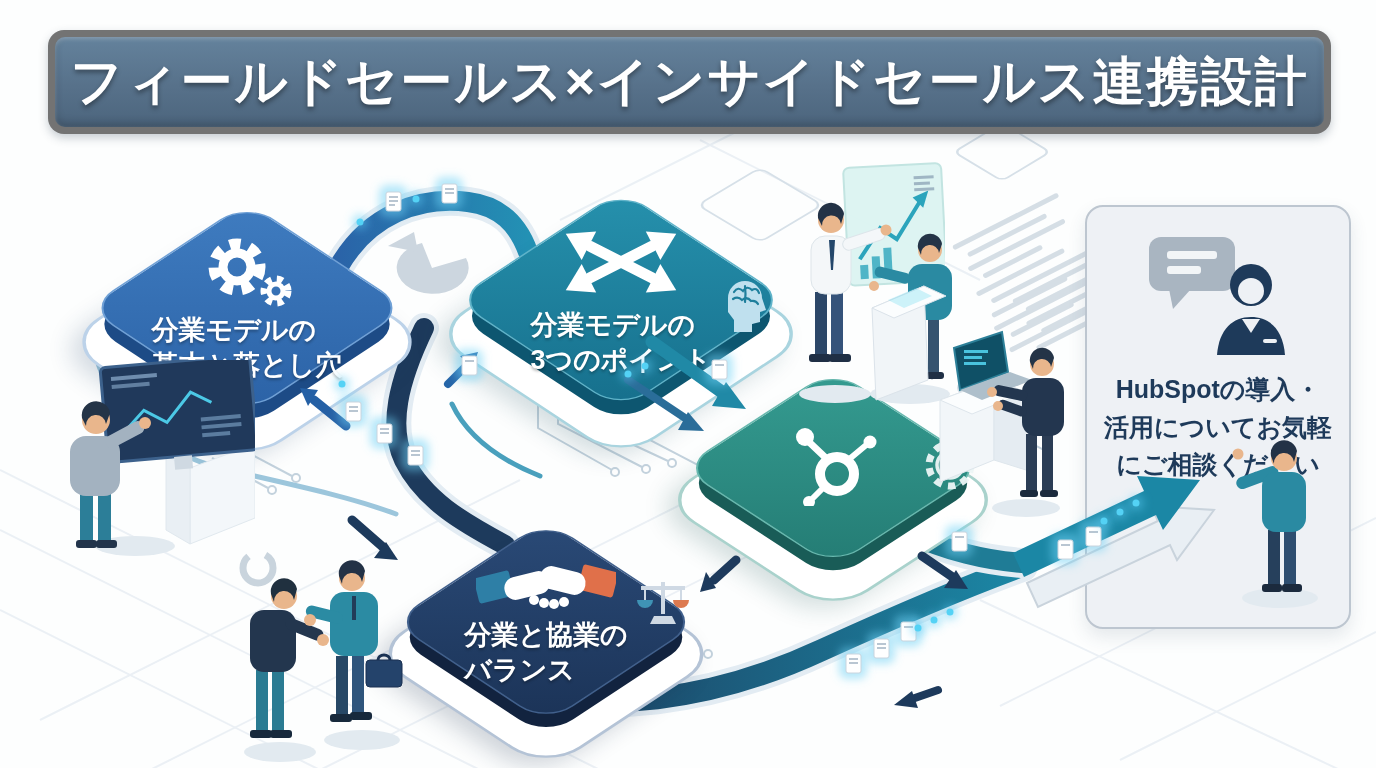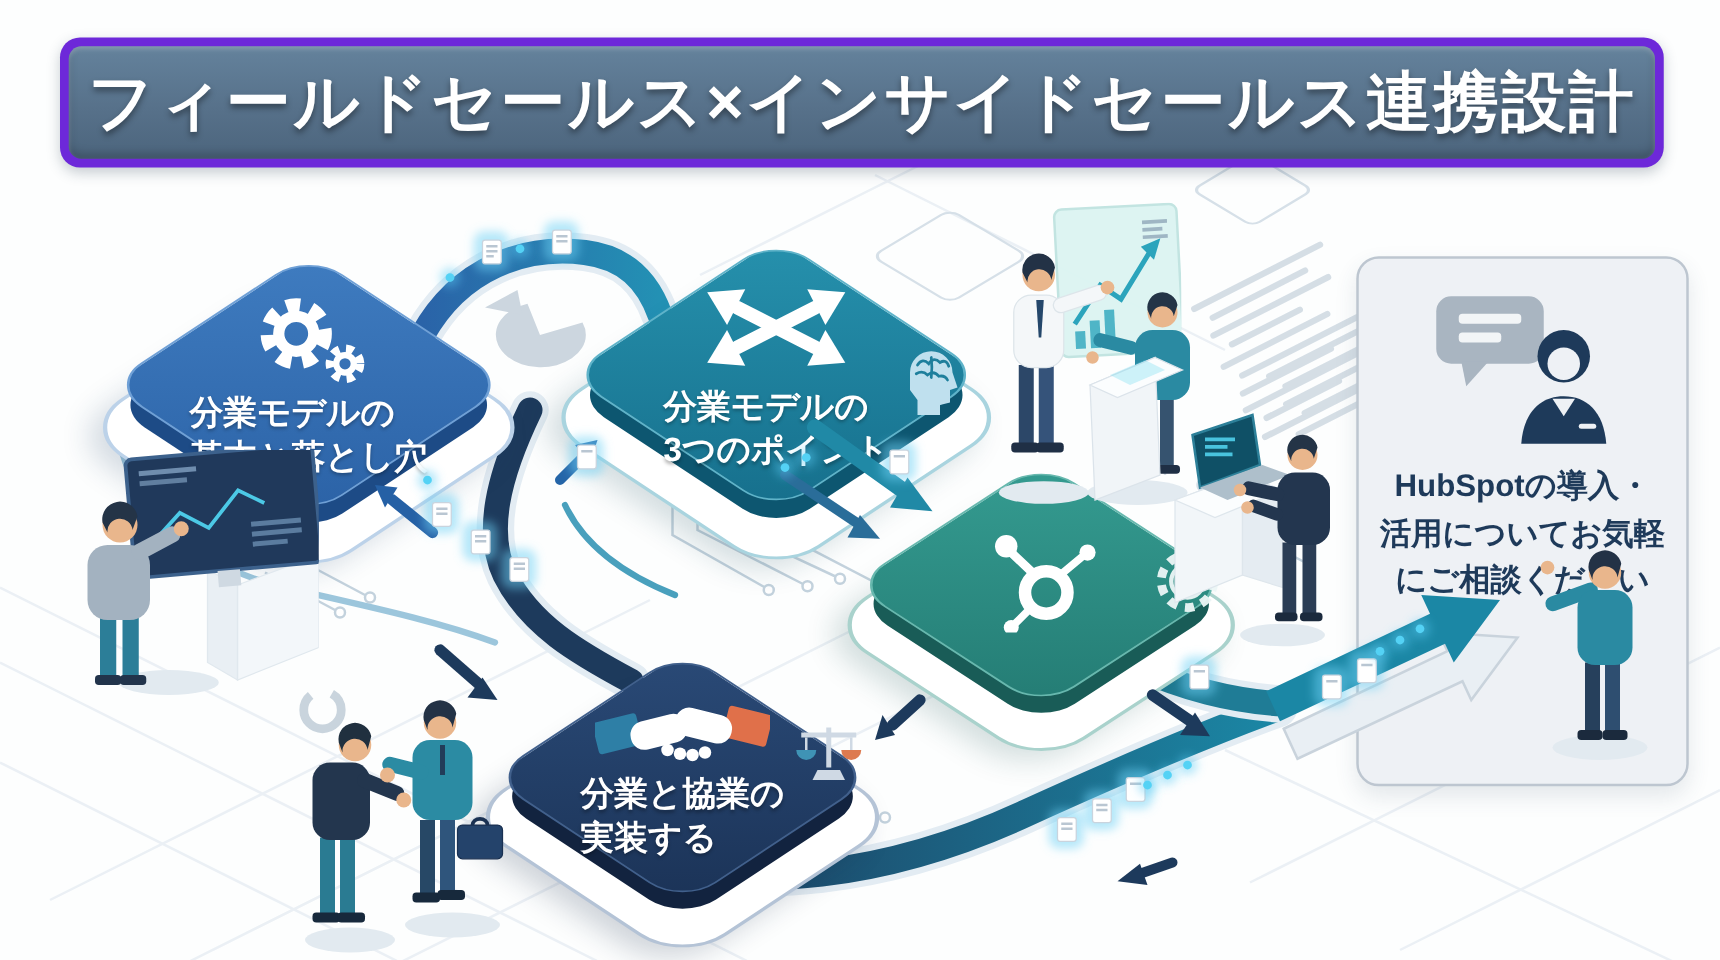--- a/index.html
+++ b/index.html
@@ -2,21 +2,21 @@
 <html><head>
 <meta charset="utf-8">
 <style>
   html,body{margin:0;padding:0;background:#ffffff;}
   #stage{position:relative;width:1376px;height:768px;margin:0 auto;overflow:hidden;
          background:#fdfefe;font-family:"Liberation Sans","DejaVu Sans",sans-serif;}
   svg{display:block;}
   .abs{position:absolute;}
   
   .banner{position:absolute;left:48px;top:30px;width:1283px;height:104px;
-          background:#6d28d9;border-radius:16px;padding:7px;box-sizing:border-box;
+          background:#737373;border-radius:16px;padding:7px;box-sizing:border-box;
           box-shadow:0 4px 10px rgba(40,60,80,.25);z-index:7;}
   .banner-inner{width:100%;height:100%;border-radius:10px;
           background:linear-gradient(180deg,#64829c 0%,#57718a 55%,#4c657d 100%);
           display:flex;align-items:center;justify-content:center;
           box-shadow:inset 0 2px 4px rgba(255,255,255,.25), inset 0 -4px 8px rgba(0,0,0,.2);}
   .banner-text{color:#fff;font-size:52px;font-weight:bold;letter-spacing:2px;
           text-shadow:0 3px 5px rgba(0,0,0,.4);white-space:nowrap;}
   
   .node{position:absolute;z-index:2;}
   .dlayer{position:absolute;left:50%;top:50%;}
@@ -235,21 +235,21 @@
         <rect x="28" y="22" width="46" height="23" rx="11" fill="#ffffff" transform="rotate(-14 51 33)"></rect>
         <rect x="64" y="17" width="46" height="23" rx="11" fill="#ffffff" transform="rotate(14 87 28)"></rect>
         <g fill="#ffffff">
             <circle cx="58" cy="48" r="5"></circle>
             <circle cx="68" cy="51" r="5"></circle>
             <circle cx="78" cy="52" r="5"></circle>
             <circle cx="88" cy="50" r="5"></circle>
           </g>
       </svg>
       <div class="node-label" style="font-size:27px;">分業と協業の
-実装する</div>
+バランス</div>
     </div>
     <svg class="corner-icon" width="58" height="56" viewBox="0 0 58 56" style="left:240px;top:54px;">
       <g fill="#cfd9e4">
         <rect x="27" y="6" width="4" height="32"></rect>
           <rect x="7" y="10" width="44" height="4"></rect>
         <polygon points="20,40 38,40 42,48 16,48"></polygon>
       </g>
       <g stroke="#cfd9e4" stroke-width="2" fill="none">
           <path d="M11,14 L11,24"></path>
           <path d="M47,14 L47,24"></path>

